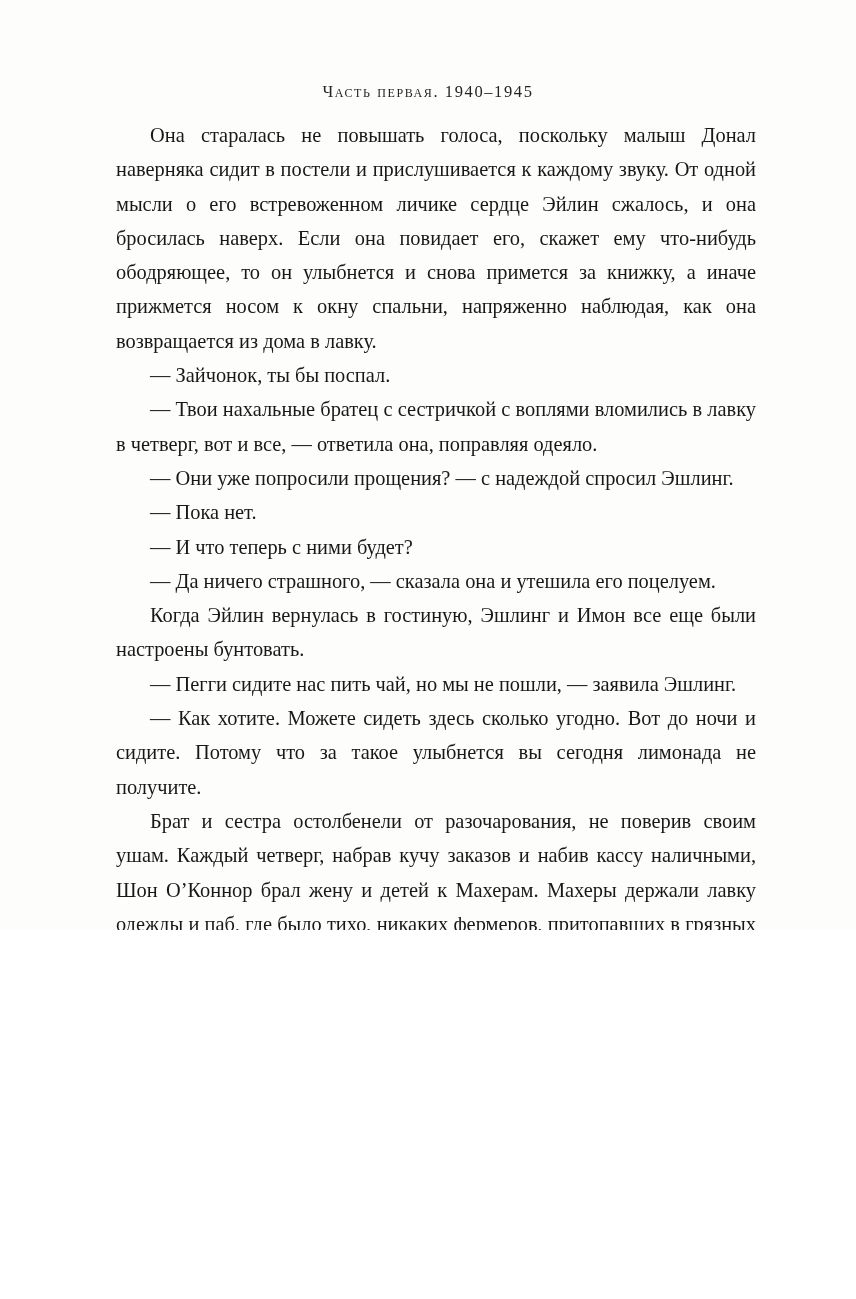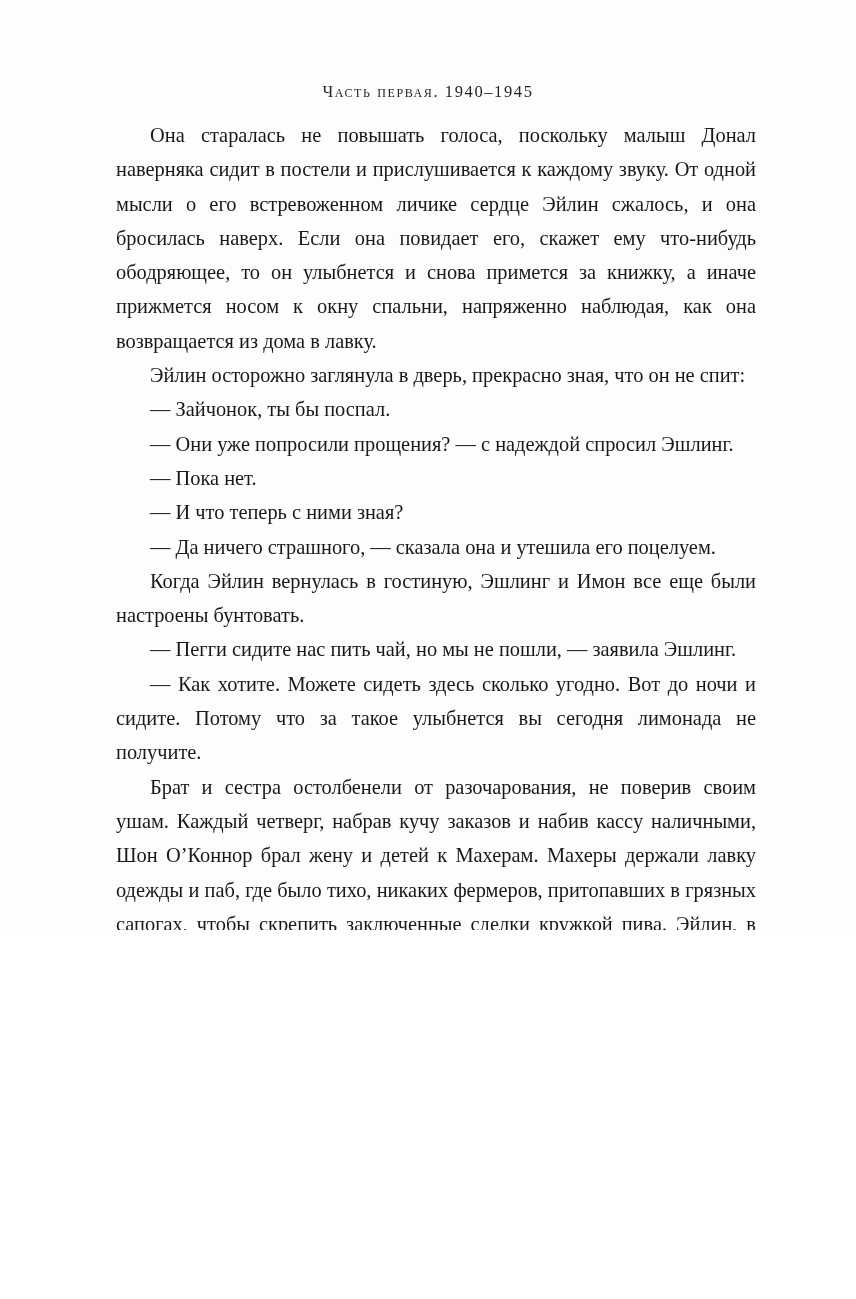--- a/index.html
+++ b/index.html
@@ -62,25 +62,25 @@
 </style>
 </head>
 <body>
 
 <div class="page">
 
   <div class="running-head">Часть первая. 1940–1945</div>
 
   <div class="text-block">
     <p>Она старалась не повышать голоса, поскольку малыш До­нал наверняка сидит в постели и прислушивается к каждому звуку. От одной мысли о его встревоженном личике сердце Эйлин сжалось, и она бросилась наверх. Если она повидает его, скажет ему что-нибудь ободряющее, то он улыбнется и снова примется за книжку, а иначе прижмется носом к ок­ну спальни, напряженно наблюдая, как она возвращается из дома в лавку.</p>
-    <p>Эйлин осторожно заглянула в дверь, прекрасно зная, что он не спит:</p>
     <p class="dialogue">— Зайчонок, ты бы поспал.</p>
+    <p class="dialogue">— Твои нахальные братец с сестричкой с воплями вло­мились в лавку в четверг, вот и все, — ответила она, поправ­ляя одеяло.</p>
     <p class="dialogue">— Они уже попросили прощения? — с надеждой спро­сил Эшлинг.</p>
     <p class="dialogue">— Пока нет.</p>
-    <p class="dialogue">— И что теперь с ними зная?</p>
+    <p class="dialogue">— И что теперь с ними будет?</p>
     <p class="dialogue">— Да ничего страшного, — сказала она и утешила его поцелуем.</p>
     <p>Когда Эйлин вернулась в гостиную, Эшлинг и Имон все еще были настроены бунтовать.</p>
     <p class="dialogue">— Пегги сидите нас пить чай, но мы не пошли, — заявила Эшлинг.</p>
     <p class="dialogue">— Как хотите. Можете сидеть здесь сколько угодно. Вот до ночи и сидите. Потому что за такое улыбнется вы сего­дня лимонада не получите.</p>
     <p>Брат и сестра остолбенели от разочарования, не поверив своим ушам. Каждый четверг, набрав кучу заказов и набив кассу наличными, Шон О’Коннор брал жену и детей к Ма­херам. Махеры держали лавку одежды и паб, где было ти­хо, никаких фермеров, притопавших в грязных сапогах, что­бы скрепить заключенные сделки кружкой пива. Эйлин, в компании с миссис Махер, любила рассматривать новые жакеты и кофты. Шону-младшему и Морин нравилось си-</p>
   </div>
 
   <div class="folio">17</div>
 
 </div>

